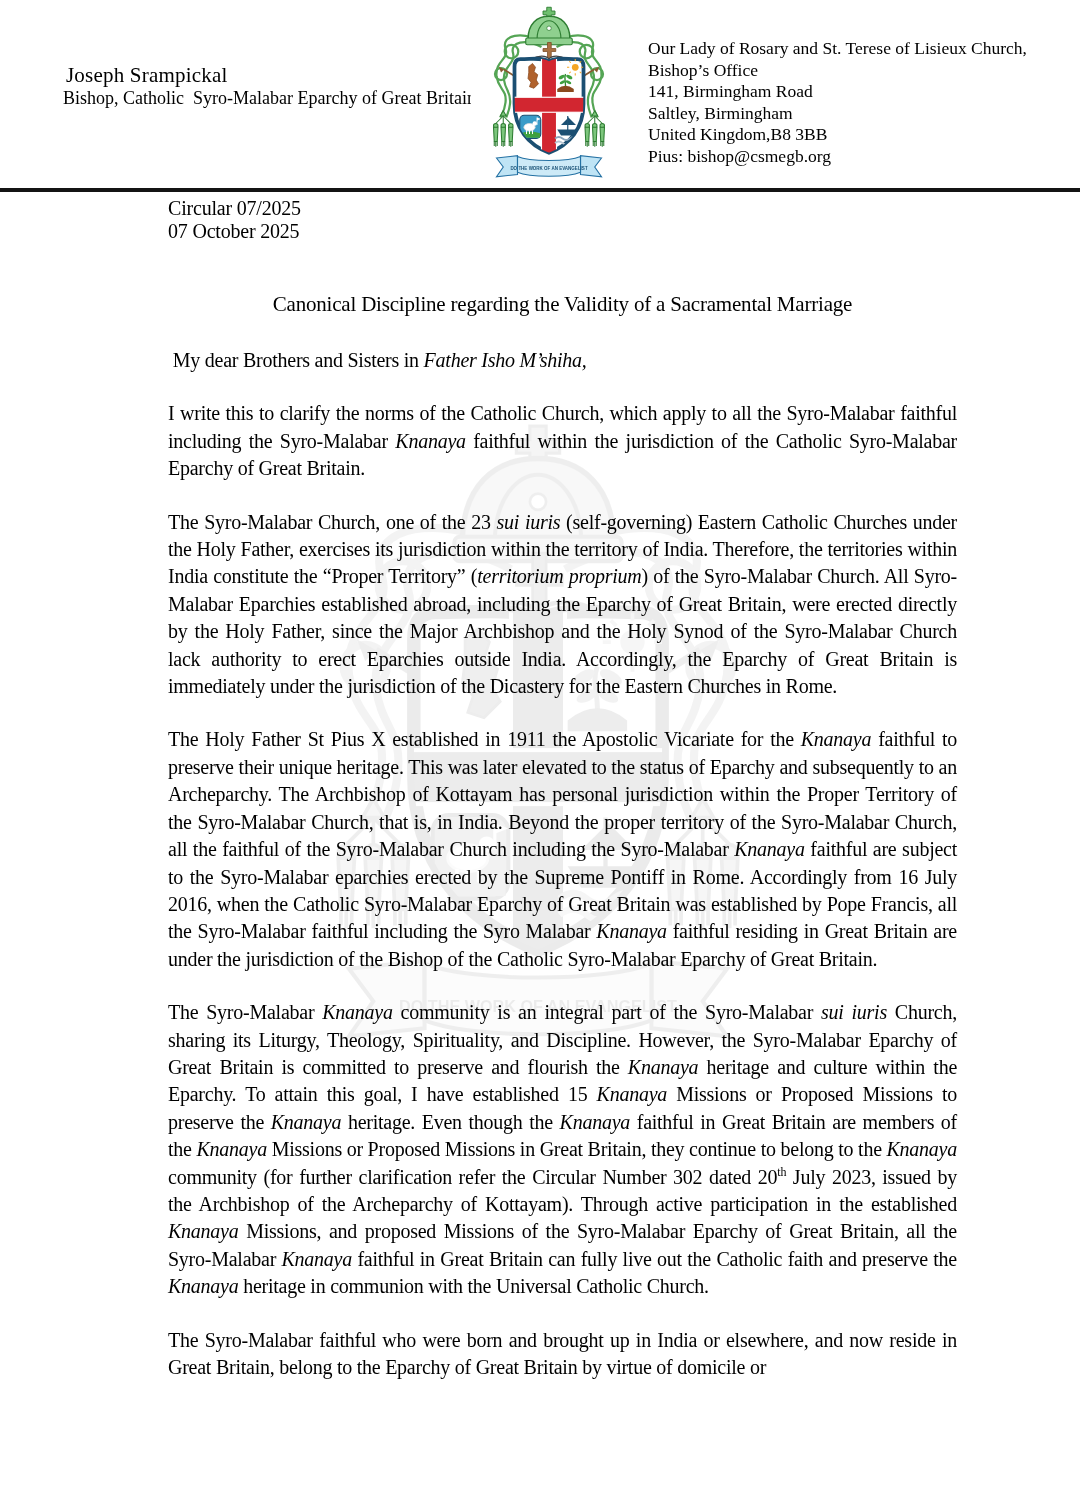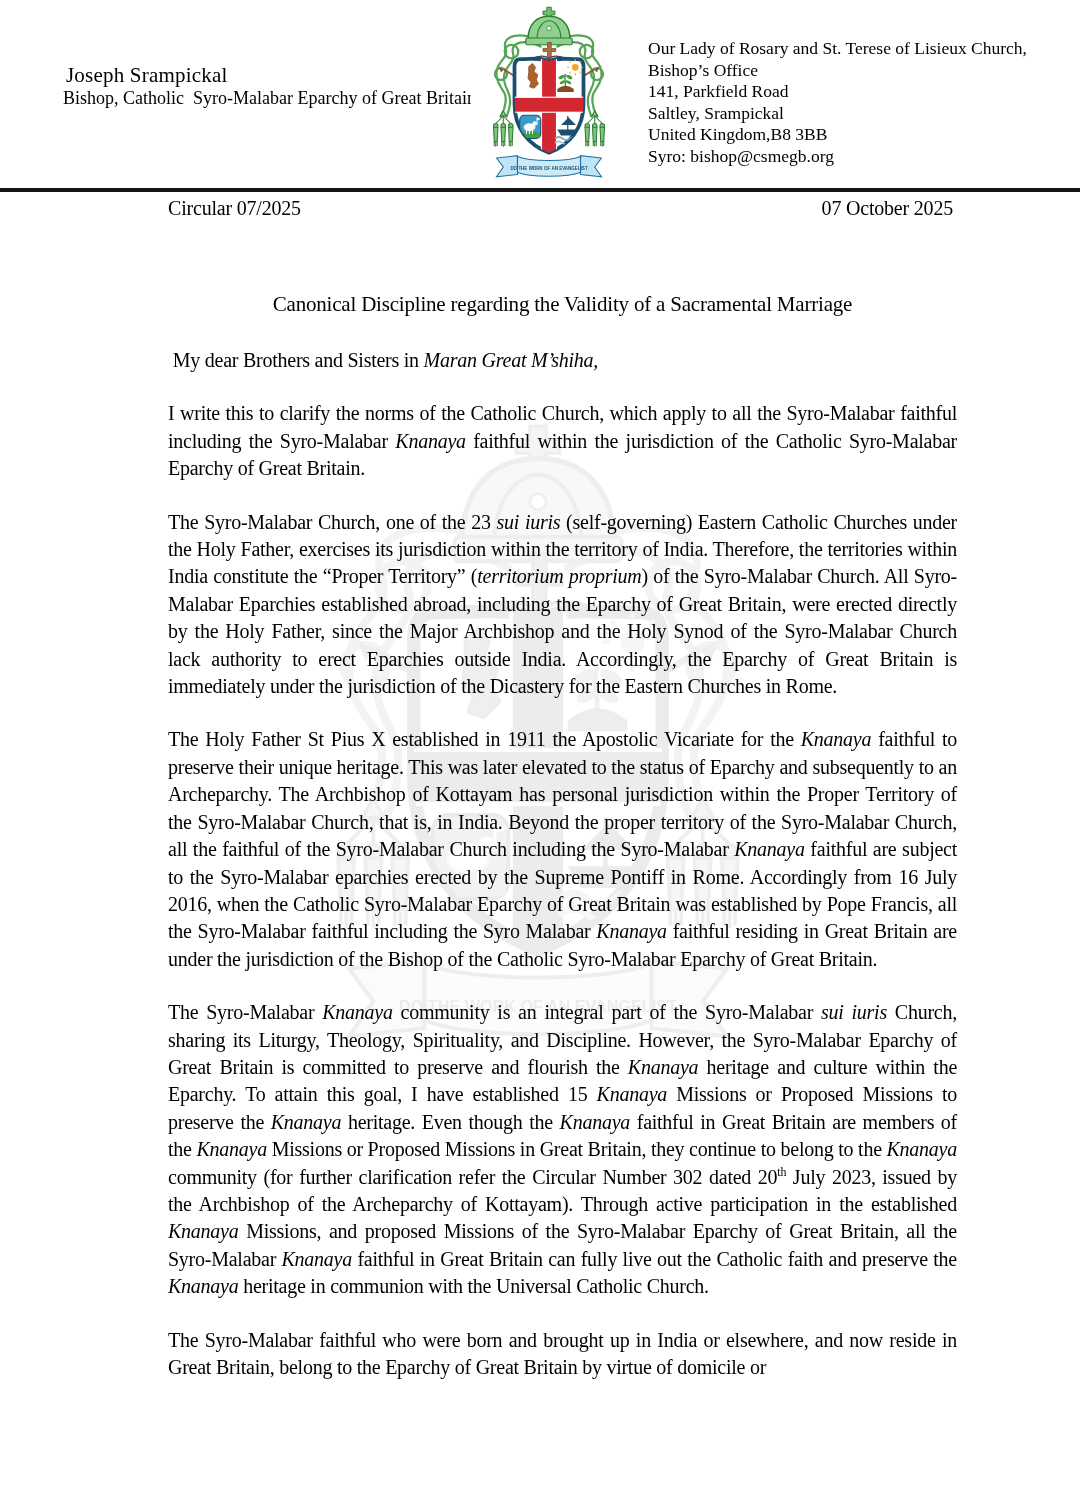--- a/index.html
+++ b/index.html
@@ -50,20 +50,21 @@
     background:#141414;
     z-index:4;
   }
   
   .meta {
     position:absolute; left:168px; top:197px;
     width:785px;
     display:flex; justify-content:space-between;
     font-size:20px; letter-spacing:-0.2px;
     z-index:2;
+    flex-direction:column;
   }
   
   .doc-title {
     position:absolute; left:168px; top:292px;
     width:789px; text-align:center;
     font-size:21px; font-weight:normal; letter-spacing:-0.2px;
     z-index:2;
   }
   .body-text {
     position:absolute; left:168px; top:347px;
@@ -204,37 +205,37 @@
 
   <div class="crest-box">
     <svg viewBox="0 0 200 240" width="100%" height="100%" preserveAspectRatio="xMidYMid meet">
       <use href="#crest-sym"></use>
     </svg>
   </div>
 
   <div class="hdr-office">
     <div>Our Lady of Rosary and St. Terese of Lisieux Church,</div>
     <div>Bishop’s Office</div>
-    <div>141, Parkfield Road</div>
-    <div>Saltley, Srampickal</div>
+    <div>141, Birmingham Road</div>
+    <div>Saltley, Birmingham</div>
     <div>United Kingdom,B8 3BB</div>
-    <div>Syro: bishop@csmegb.org</div>
+    <div>Pius: bishop@csmegb.org</div>
   </div>
 
   <div class="rule"></div>
 
   <div class="meta">
     <span>Circular 07/2025</span>
     <span>07 October 2025</span>
   </div>
 
   <div class="doc-title">Canonical Discipline regarding the Validity of a Sacramental Marriage</div>
 
   <div class="body-text">
-    <p class="salutation"><span> My dear Brothers and Sisters in </span><span class="it">Maran Great M’shiha,</span></p>
+    <p class="salutation"><span> My dear Brothers and Sisters in </span><span class="it">Father Isho M’shiha,</span></p>
     <p><span>I write this to clarify the norms of the Catholic Church, which apply to all the Syro-Malabar faithful including the Syro-Malabar </span><span class="it">Knanaya</span><span> faithful within the jurisdiction of the Catholic Syro-Malabar Eparchy of Great Britain.</span></p>
     <p><span>The Syro-Malabar Church, one of the 23 </span><span class="it">sui iuris</span><span> (self-governing) Eastern Catholic Churches under the Holy Father, exercises its jurisdiction within the territory of India. Therefore, the territories within India constitute the “Proper Territory” (</span><span class="it">territorium proprium</span><span>) of the Syro-Malabar Church. All Syro-Malabar Eparchies established abroad, including the Eparchy of Great Britain, were erected directly by the Holy Father, since the Major Archbishop and the Holy Synod of the Syro-Malabar Church lack authority to erect Eparchies outside India. Accordingly, the Eparchy of Great Britain is immediately under the jurisdiction of the Dicastery for the Eastern Churches in Rome.</span></p>
     <p><span>The Holy Father St Pius X established in 1911 the Apostolic Vicariate for the </span><span class="it">Knanaya</span><span> faithful to preserve their unique heritage. This was later elevated to the status of Eparchy and subsequently to an Archeparchy. The Archbishop of Kottayam has personal jurisdiction within the Proper Territory of the Syro-Malabar Church, that is, in India. Beyond the proper territory of the Syro-Malabar Church, all the faithful of the Syro-Malabar Church including the Syro-Malabar </span><span class="it">Knanaya</span><span> faithful are subject to the Syro-Malabar eparchies erected by the Supreme Pontiff in Rome. Accordingly from 16 July 2016, when the Catholic Syro-Malabar Eparchy of Great Britain was established by Pope Francis, all the Syro-Malabar faithful including the Syro Malabar </span><span class="it">Knanaya</span><span> faithful residing in Great Britain are under the jurisdiction of the Bishop of the Catholic Syro-Malabar Eparchy of Great Britain.</span></p>
     <p><span>The Syro-Malabar </span><span class="it">Knanaya</span><span> community is an integral part of the Syro-Malabar </span><span class="it">sui iuris</span><span> Church, sharing its Liturgy, Theology, Spirituality, and Discipline. However, the Syro-Malabar Eparchy of Great Britain is committed to preserve and flourish the </span><span class="it">Knanaya</span><span> heritage and culture within the Eparchy. To attain this goal, I have established 15 </span><span class="it">Knanaya</span><span> Missions or Proposed Missions to preserve the </span><span class="it">Knanaya</span><span> heritage. Even though the </span><span class="it">Knanaya</span><span> faithful in Great Britain are members of the </span><span class="it">Knanaya</span><span> Missions or Proposed Missions in Great Britain, they continue to belong to the </span><span class="it">Knanaya</span><span> community (for further clarification refer the Circular Number 302 dated 20</span><sup>th</sup><span> July 2023, issued by the Archbishop of the Archeparchy of Kottayam). Through active participation in the established </span><span class="it">Knanaya</span><span> Missions, and proposed Missions of the Syro-Malabar Eparchy of Great Britain, all the Syro-Malabar </span><span class="it">Knanaya</span><span> faithful in Great Britain can fully live out the Catholic faith and preserve the </span><span class="it">Knanaya</span><span> heritage in communion with the Universal Catholic Church.</span></p>
     <p><span>The Syro-Malabar faithful who were born and brought up in India or elsewhere, and now reside in Great Britain, belong to the Eparchy of Great Britain by virtue of domicile or</span></p>
   </div>
 
 </div>
 
 </body></html>

